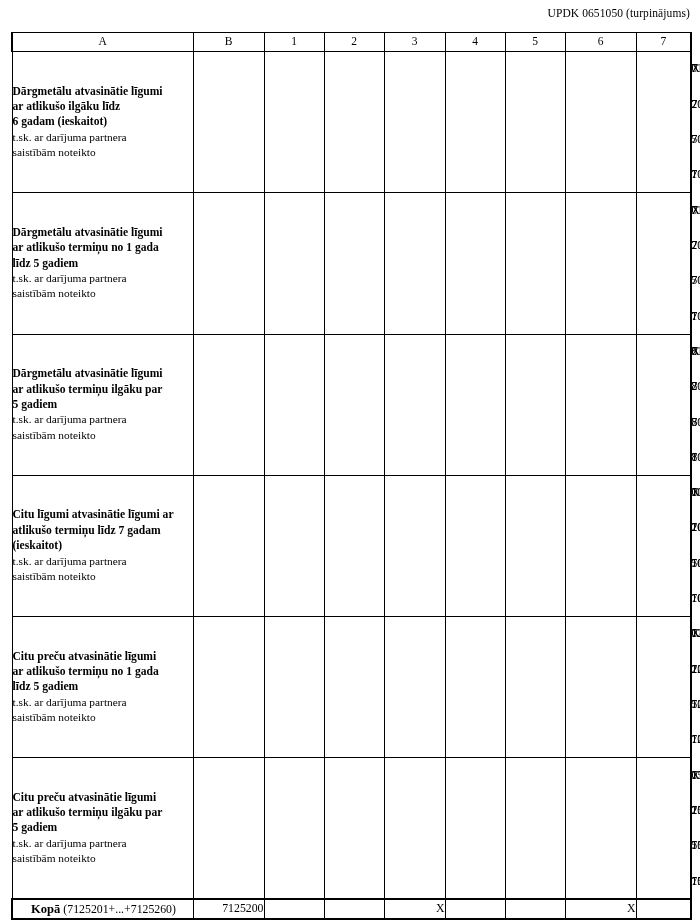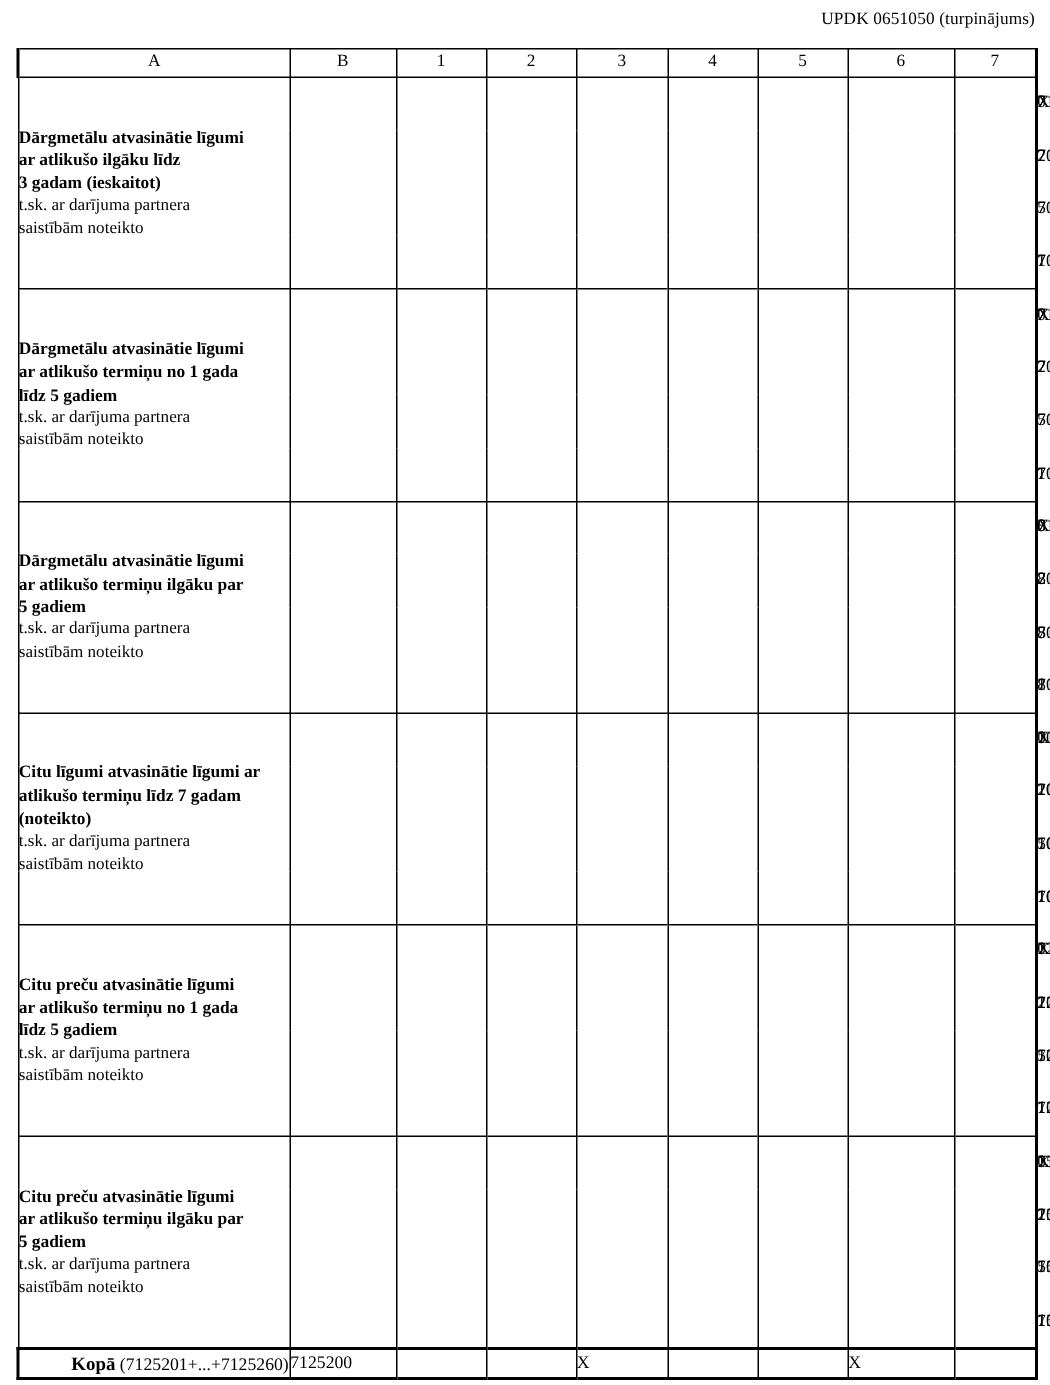--- a/index.html
+++ b/index.html
@@ -133,27 +133,27 @@
     border-bottom: none;
   }
   td.num.c7end { border-right: 2px solid #000; }
   td.lastrow { border-bottom: 1px solid #000; }
 
   
   tr.totalrow td {
     border-top: 2px solid #000;
     border-bottom: 2px solid #000;
     height: 18px;
-    text-align: left;
+    text-align: right;
     font-size: 11.8px;
   }
   tr.totalrow td.totalA {
     border-left: 2px solid #000;
-    text-align: right;
-    padding-left: 3px;
+    text-align: left;
+    padding-left: 18px;
   }
   tr.totalrow td.total7 { border-right: 2px solid #000; }
   .kopa-b { font-weight: bold; font-size: 12.6px; }
   .kopa-r { font-weight: normal; font-size: 11.8px; }
 </style>
 </head>
 <body>
 
 <div class="page">
 
@@ -182,21 +182,21 @@
         <td>5</td>
         <td>6</td>
         <td class="hdr7">7</td>
       </tr>
     </thead>
     <tbody id="tbody">
         <tr>
           <td class="blocktitle" rowspan="5">
             <div class="hline">Dārgmetālu atvasinātie līgumi</div>
             <div class="hline">ar atlikušo ilgāku līdz</div>
-            <div class="hline">3 gadam (ieskaitot)</div>
+            <div class="hline">6 gadam (ieskaitot)</div>
             <div class="sline">t.sk. ar darījuma partnera</div>
             <div class="sline">saistībām noteikto</div>
           </td>
           <td class="bcell bspacer" rowspan="5"></td>
           <td class="num blockspacer" rowspan="5"></td>
           <td class="num blockspacer" rowspan="5"></td>
           <td class="num blockspacer" rowspan="5"></td>
           <td class="num blockspacer" rowspan="5"></td>
           <td class="num blockspacer" rowspan="5"></td>
           <td class="num blockspacer" rowspan="5"></td>
@@ -365,21 +365,21 @@
           <td class="num rowline lastrow">8</td>
           <td class="num rowline lastrow"></td>
           <td class="num rowline lastrow"></td>
           <td class="num rowline lastrow">100</td>
           <td class="num rowline lastrow c7end"></td>
         </tr>
         <tr>
           <td class="blocktitle" rowspan="5">
             <div class="hline">Citu līgumi atvasinātie līgumi ar</div>
             <div class="hline">atlikušo termiņu līdz 7 gadam</div>
-            <div class="hline">(noteikto)</div>
+            <div class="hline">(ieskaitot)</div>
             <div class="sline">t.sk. ar darījuma partnera</div>
             <div class="sline">saistībām noteikto</div>
           </td>
           <td class="bcell bspacer" rowspan="5"></td>
           <td class="num blockspacer" rowspan="5"></td>
           <td class="num blockspacer" rowspan="5"></td>
           <td class="num blockspacer" rowspan="5"></td>
           <td class="num blockspacer" rowspan="5"></td>
           <td class="num blockspacer" rowspan="5"></td>
           <td class="num blockspacer" rowspan="5"></td>

